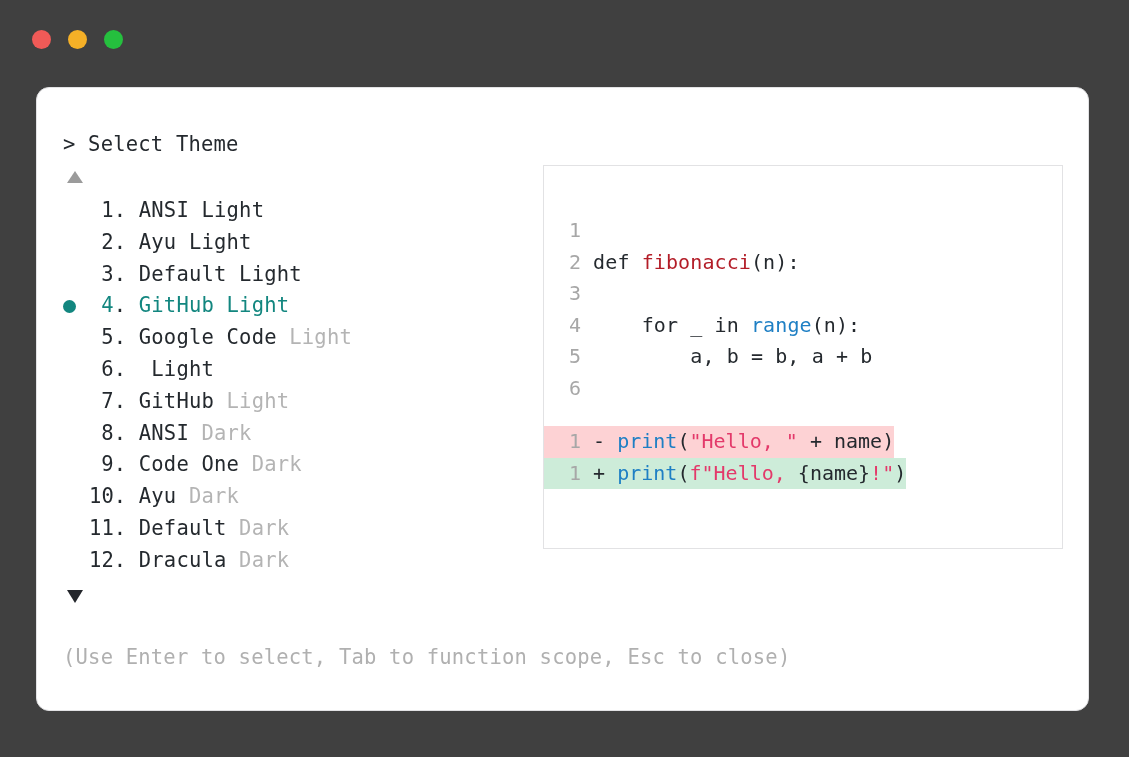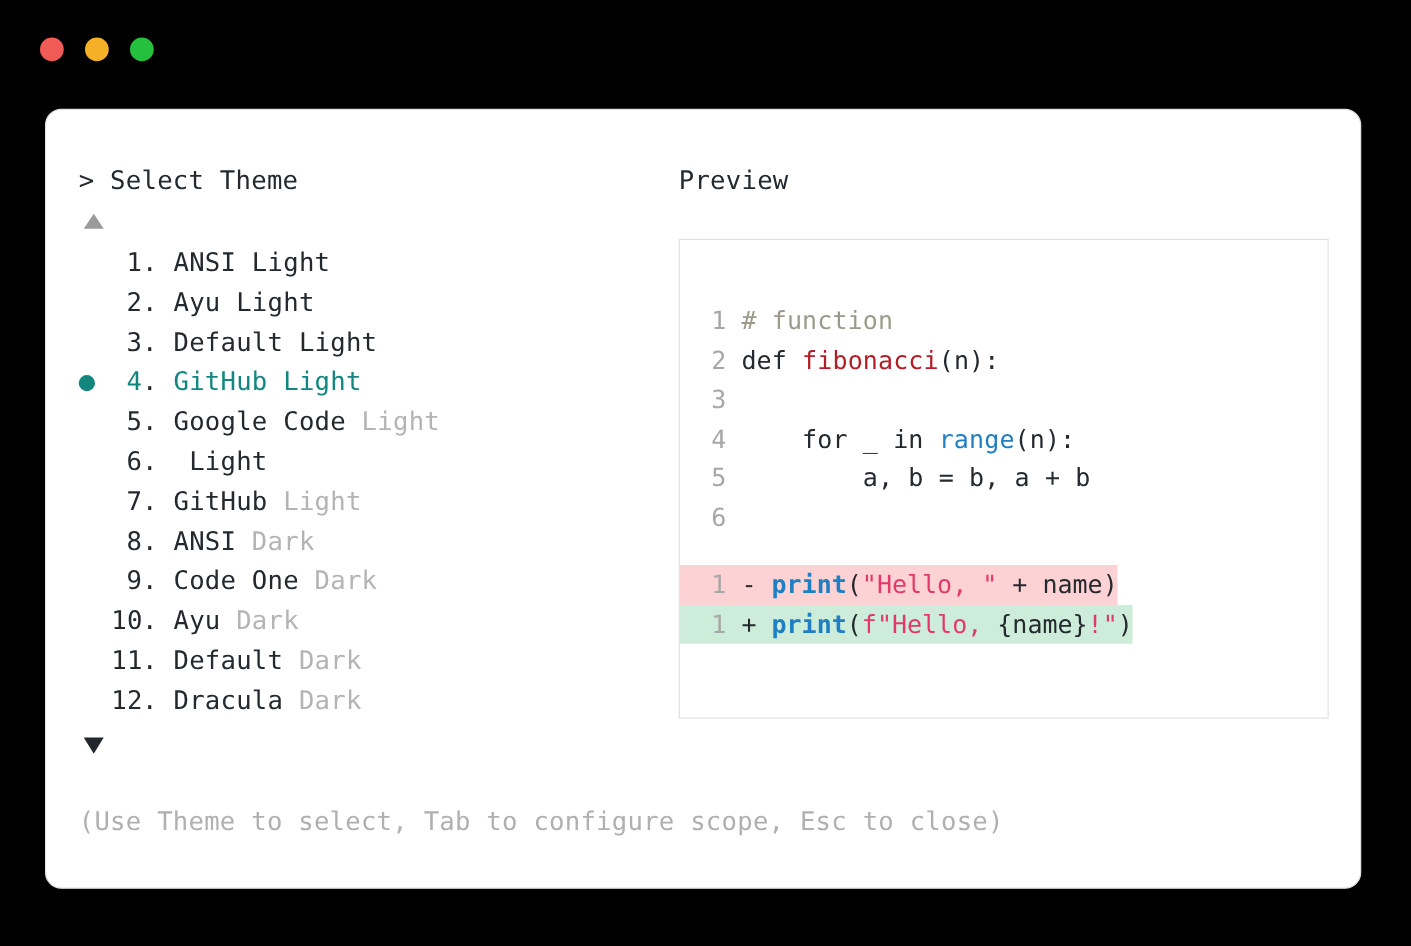--- a/index.html
+++ b/index.html
@@ -11,21 +11,21 @@
     width: 1129px;
     height: 757px;
     font-family: "DejaVu Sans Mono", "Liberation Mono", monospace;
     overflow: hidden;
   }
 
   .screen {
     position: relative;
     width: 1129px;
     height: 757px;
-    background: #000000;
+    background: #404040;
   }
 
   
   .titlebar {
     position: absolute;
     left: 32px;
     top: 30px;
     display: flex;
     gap: 17px;
     align-items: center;
@@ -175,21 +175,21 @@
     padding-left: 1ch;
   }
   .blank-line { height: 22px; }
 
   
   .tok-comment { color: #9b9b8c; }
   .tok-fn      { color: #b31d28; }
   .tok-num     { color: #12867f; }
   .tok-builtin { color: #1e7fc4; }
   .tok-str     { color: #e3396a; }
-  .tok-call    { color: #1e7fc4; font-weight: bold; }
+  .tok-call    { color: #1e7fc4; }
 
   
   .diff-line {
     height: 31.5px;
     line-height: 31.5px;
     font-size: 20px;
     white-space: pre;
     display: flex;
     align-items: baseline;
     color: #24292e;
@@ -241,32 +241,31 @@
           <div class="theme-row"><span class="bullet-slot"></span><span class="idx">8</span><span>. </span><span class="tname">ANSI</span><span class="tvariant muted"> Dark</span></div>
           <div class="theme-row"><span class="bullet-slot"></span><span class="idx">9</span><span>. </span><span class="tname">Code One</span><span class="tvariant muted"> Dark</span></div>
           <div class="theme-row"><span class="bullet-slot"></span><span class="idx">10</span><span>. </span><span class="tname">Ayu</span><span class="tvariant muted"> Dark</span></div>
           <div class="theme-row"><span class="bullet-slot"></span><span class="idx">11</span><span>. </span><span class="tname">Default</span><span class="tvariant muted"> Dark</span></div>
           <div class="theme-row"><span class="bullet-slot"></span><span class="idx">12</span><span>. </span><span class="tname">Dracula</span><span class="tvariant muted"> Dark</span></div>
         </div>
       <div class="arrow-down"></div>
     </div>
 
     <div class="col-right">
-      <div class="heading">Preview</div>
       <div class="preview-panel">
         <div class="code-area" id="code-area">
-            <div class="code-line"><span class="ln">1</span><span class="code-body"><span class="tok-comment"># function</span></span></div>
+            <div class="code-line"><span class="ln">1</span></div>
             <div class="code-line"><span class="ln">2</span><span class="code-body"><span>def </span><span class="tok-fn">fibonacci</span><span>(n):</span></span></div>
             <div class="code-line"><span class="ln">3</span></div>
             <div class="code-line"><span class="ln">4</span><span class="code-body"><span>    for _ in </span><span class="tok-builtin">range</span><span>(n):</span></span></div>
             <div class="code-line"><span class="ln">5</span><span class="code-body"><span>        a, b = b, a + b</span></span></div>
             <div class="code-line"><span class="ln">6</span></div>
             <div class="blank-line"></div>
             <div class="diff-line"><span class="diff-wrap diff-del"><span class="ln">1</span><span class="code-body"><span>-</span><span> </span><span class="tok-call">print</span><span>(</span><span class="tok-str">"Hello, "</span><span> + name)</span></span></span></div>
             <div class="diff-line"><span class="diff-wrap diff-add"><span class="ln">1</span><span class="code-body"><span>+</span><span> </span><span class="tok-call">print</span><span>(</span><span class="tok-str">f"Hello, </span><span>{name}</span><span class="tok-str">!"</span><span>)</span></span></span></div>
           </div>
       </div>
     </div>
 
-    <div class="footer-hint">(Use Theme to select, Tab to configure scope, Esc to close)</div>
+    <div class="footer-hint">(Use Enter to select, Tab to function scope, Esc to close)</div>
 
   </div>
 </div>
 
 </body></html>

